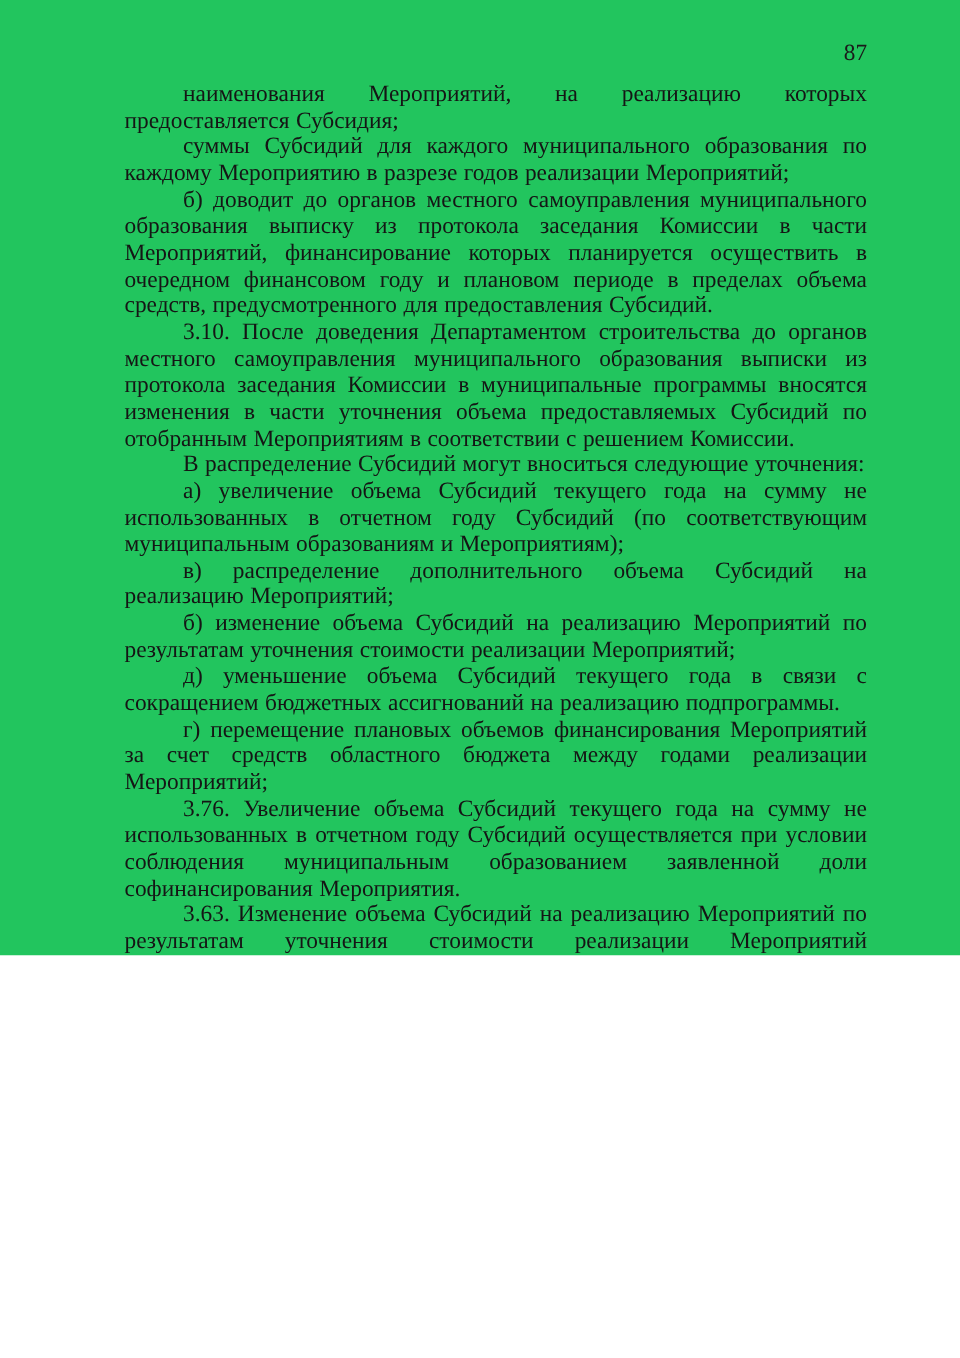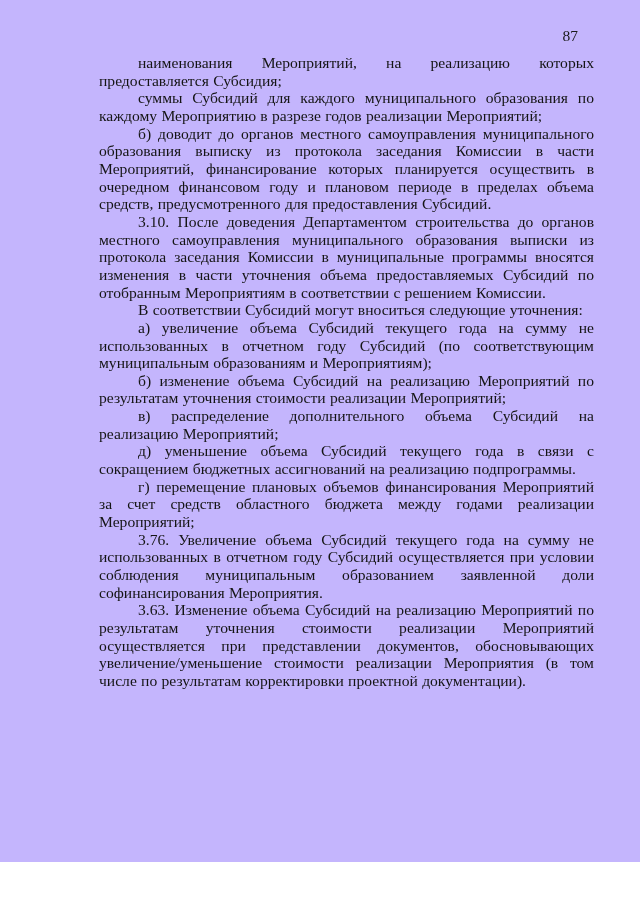--- a/index.html
+++ b/index.html
@@ -3,40 +3,39 @@
 <meta charset="utf-8">
 <style>
   html, body {
     margin: 0;
     padding: 0;
     background: #ffffff;
   }
   .page {
     position: relative;
     width: 640px;
-    height: 862px;
-    background: #c4b5fd;
+    height: 637px;
+    background: #22c55e;
     color: #151515;
     font-family: "Liberation Serif", "DejaVu Serif", serif;
     overflow: hidden;
   }
   .page-number {
     position: absolute;
     top: 28px;
     right: 62px;
     font-size: 15.5px;
     line-height: 16px;
     color: #1a1a1a;
   }
   .doc-body {
     position: absolute;
     top: 54px;
     left: 83px;
     width: 495px;
-    margin-left: 16px;
   }
   .doc-body p {
     margin: 0;
     padding: 0;
     font-size: 15.6px;
     line-height: 17.66px;
     text-align: justify;
     text-indent: 39px;
     color: #151515;
     word-spacing: 0.4px;
@@ -46,22 +45,22 @@
 <body>
 
 <div class="page">
   <div class="page-number">87</div>
 
   <div class="doc-body">
     <p>наименования Мероприятий, на реализацию которых предоставляется Субсидия;</p>
     <p>суммы Субсидий для каждого муниципального образования по каждому Мероприятию в разрезе годов реализации Мероприятий;</p>
     <p>б) доводит до органов местного самоуправления муниципального образования выписку из протокола заседания Комиссии в части Мероприятий, финансирование которых планируется осуществить в очередном финансовом году и плановом периоде в пределах объема средств, предусмотренного для предоставления Субсидий.</p>
     <p>3.10. После доведения Департаментом строительства до органов местного самоуправления муниципального образования выписки из протокола заседания Комиссии в муниципальные программы вносятся изменения в части уточнения объема предоставляемых Субсидий по отобранным Мероприятиям в соответствии с решением Комиссии.</p>
-    <p>В соответствии Субсидий могут вноситься следующие уточнения:</p>
+    <p>В распределение Субсидий могут вноситься следующие уточнения:</p>
     <p>а) увеличение объема Субсидий текущего года на сумму не использованных в отчетном году Субсидий (по соответствующим муниципальным образованиям и Мероприятиям);</p>
+    <p>в) распределение дополнительного объема Субсидий на реализацию Мероприятий;</p>
     <p>б) изменение объема Субсидий на реализацию Мероприятий по результатам уточнения стоимости реализации Мероприятий;</p>
-    <p>в) распределение дополнительного объема Субсидий на реализацию Мероприятий;</p>
     <p>д) уменьшение объема Субсидий текущего года в связи с сокращением бюджетных ассигнований на реализацию подпрограммы.</p>
     <p>г) перемещение плановых объемов финансирования Мероприятий за счет средств областного бюджета между годами реализации Мероприятий;</p>
     <p>3.76. Увеличение объема Субсидий текущего года на сумму не использованных в отчетном году Субсидий осуществляется при условии соблюдения муниципальным образованием заявленной доли софинансирования Мероприятия.</p>
     <p>3.63. Изменение объема Субсидий на реализацию Мероприятий по результатам уточнения стоимости реализации Мероприятий осуществляется при представлении документов, обосновывающих увеличение/уменьшение стоимости реализации Мероприятия (в том числе по результатам корректировки проектной документации).</p>
   </div>
 </div>
 
 </body></html>

